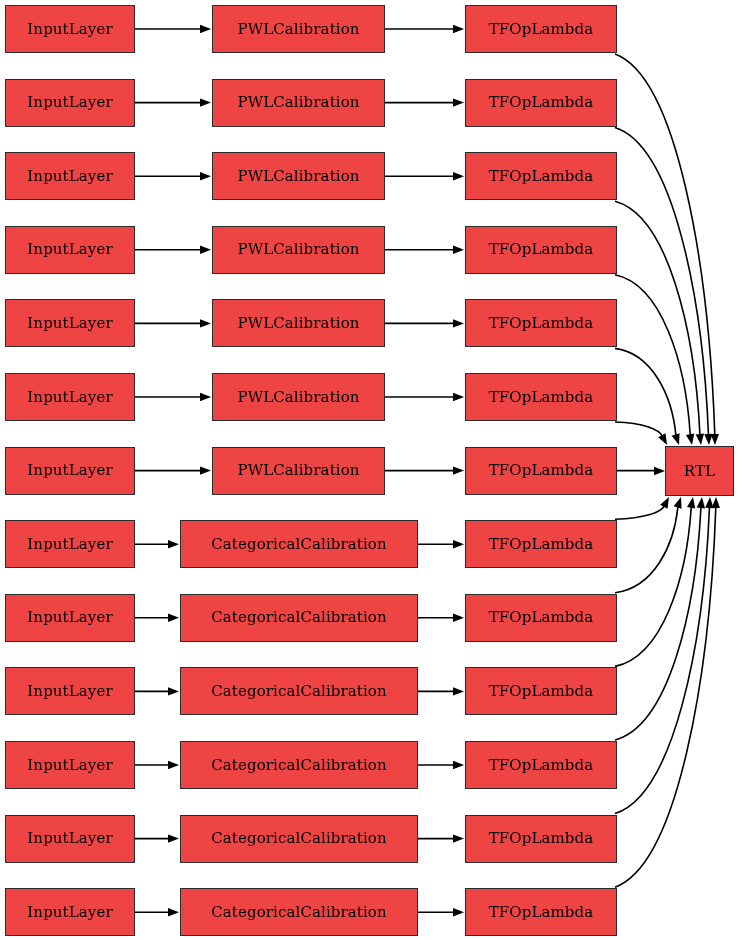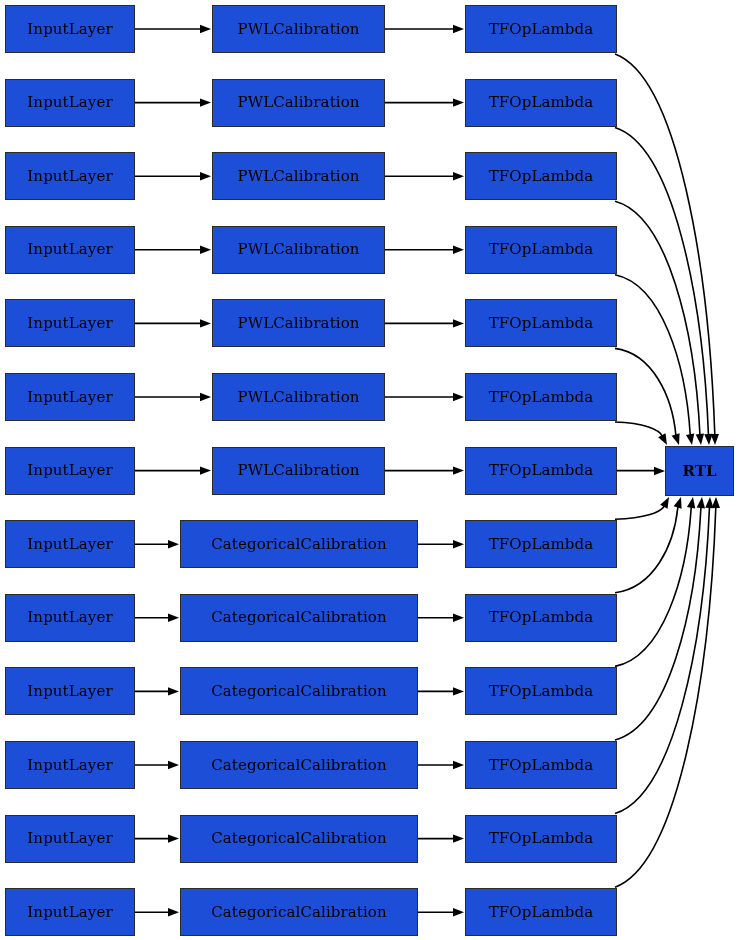--- a/index.html
+++ b/index.html
@@ -19,21 +19,21 @@
     position: absolute;
     top: 0;
     left: 0;
     width: 741px;
     height: 940px;
   }
   .node-box {
     position: absolute;
     box-sizing: border-box;
     border: 1px solid #2b2b2b;
-    background: #1d4ed8;
+    background: #ef4444;
     display: flex;
     align-items: center;
     justify-content: center;
     color: #000000;
     font-family: "DejaVu Serif", "Liberation Serif", serif;
     font-size: 15px;
     line-height: 1;
     white-space: nowrap;
     letter-spacing: 0.1px;
     text-align: center;
@@ -248,18 +248,18 @@
       </div>
       <div class="node-box" style="left: 5px; top: 888.2px; width: 130px; height: 48px;">
         <span class="node-label">InputLayer</span>
       </div>
       <div class="node-box" style="left: 180px; top: 888.2px; width: 238px; height: 48px;">
         <span class="node-label">CategoricalCalibration</span>
       </div>
       <div class="node-box" style="left: 465px; top: 888.2px; width: 152px; height: 48px;">
         <span class="node-label">TFOpLambda</span>
       </div>
-      <div class="node-box" style="left: 665px; top: 446px; width: 69px; height: 50px; font-weight: bold;">
+      <div class="node-box" style="left: 665px; top: 446px; width: 69px; height: 50px;">
         <span class="node-label">RTL</span>
       </div>
     </div>
 
 </div>
 
 </body></html>

